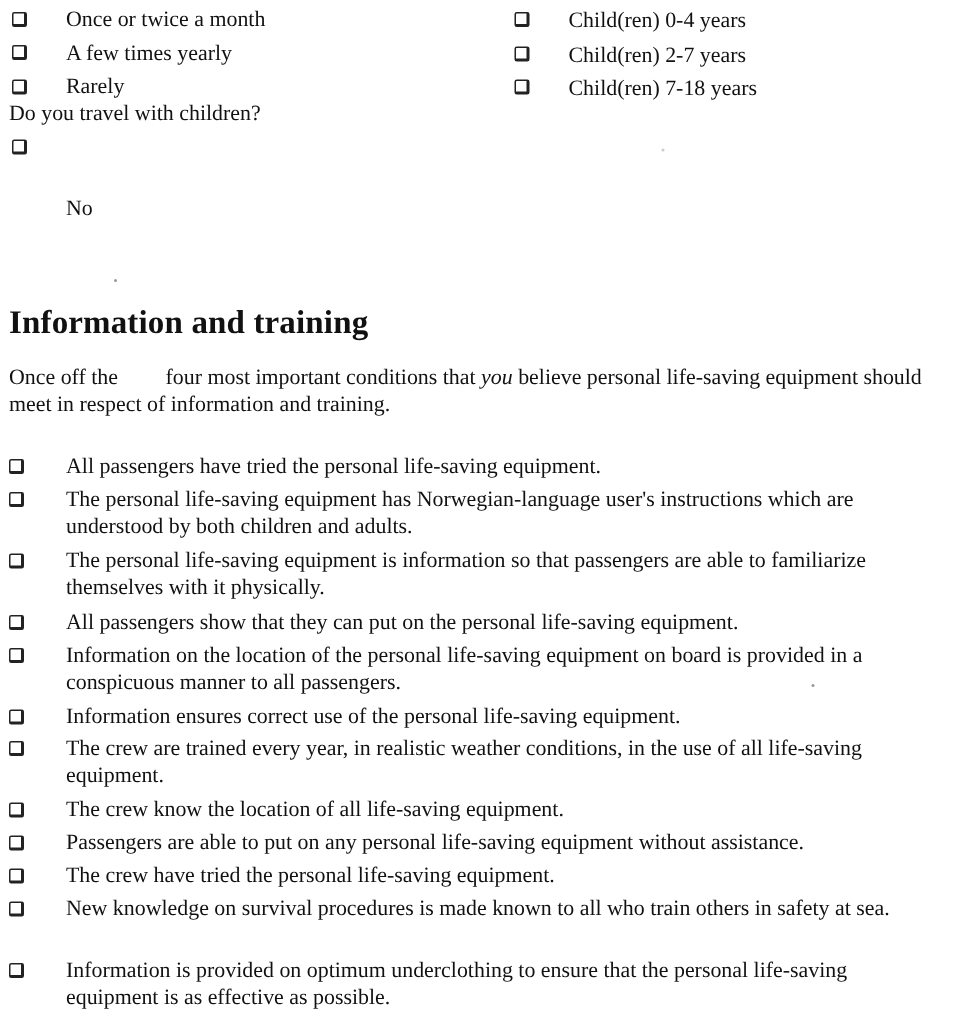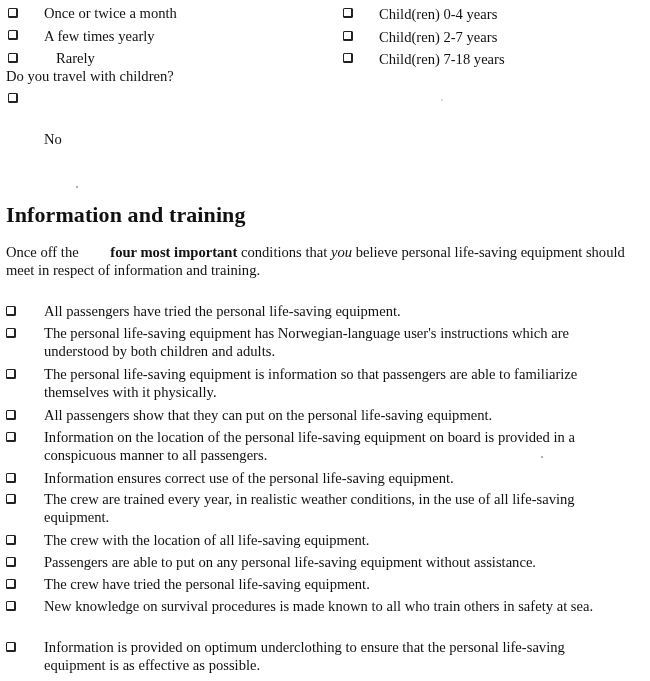--- a/index.html
+++ b/index.html
@@ -42,21 +42,21 @@
     letter-spacing: 0.1px;
     white-space: nowrap;
   }
   .intro {
     position: absolute;
     left: 6px;
     top: 244px;
     width: 620px;
     line-height: 17.5px;
   }
-  .intro b { font-weight: bold; padding-left: 28px; }
+  .intro b { font-weight: normal; padding-left: 28px; }
   .intro i { font-style: italic; text-align: right; }
   .item {
     position: absolute;
     left: 6px;
     width: 630px;
   }
   .item .cb { left: 0; top: 4px; }
   .item .txt {
     position: absolute;
     left: 38px;
@@ -76,21 +76,21 @@
 <body>
 
 <div>
   <span class="cb" style="left:8px; top:8px;"></span>
   <span class="opt" style="left:44px; top:5px;">Once or twice a month</span>
 
   <span class="cb" style="left:8px; top:30px;"></span>
   <span class="opt" style="left:44px; top:28px;">A few times yearly</span>
 
   <span class="cb" style="left:8px; top:53px;"></span>
-  <span class="opt" style="left:44px; top:50px;margin-left:12px;">Rarely</span>
+  <span class="opt" style="left:44px; top:50px;">Rarely</span>
 </div>
 
 <div>
   <span class="opt" style="left:6px; top:68px;">Do you travel with children?</span>
 
   <span class="cb" style="left:8px; top:93px;"></span>
   <span class="opt" style="left:44px; top:90px;margin-top:41px;">No</span>
 
   <span class="cb" style="left:343px; top:8px;"></span>
   <span class="opt" style="left:379px; top:6px;">Child(ren) 0-4 years</span>
@@ -134,21 +134,21 @@
   <div class="item" style="top:469px;">
     <span class="cb"></span>
     <span class="txt">Information ensures correct use of the personal life-saving equipment.</span>
   </div>
   <div class="item" style="top:490px;">
     <span class="cb"></span>
     <span class="txt">The crew are trained every year, in realistic weather conditions, in the use of all life-saving equipment.</span>
   </div>
   <div class="item" style="top:531px;">
     <span class="cb"></span>
-    <span class="txt">The crew with the location of all life-saving equipment.</span>
+    <span class="txt">The crew know the location of all life-saving equipment.</span>
   </div>
   <div class="item" style="top:553px;">
     <span class="cb"></span>
     <span class="txt">Passengers are able to put on any personal life-saving equipment without assistance.</span>
   </div>
   <div class="item" style="top:575px;">
     <span class="cb"></span>
     <span class="txt">The crew have tried the personal life-saving equipment.</span>
   </div>
   <div class="item" style="top:597px;">

